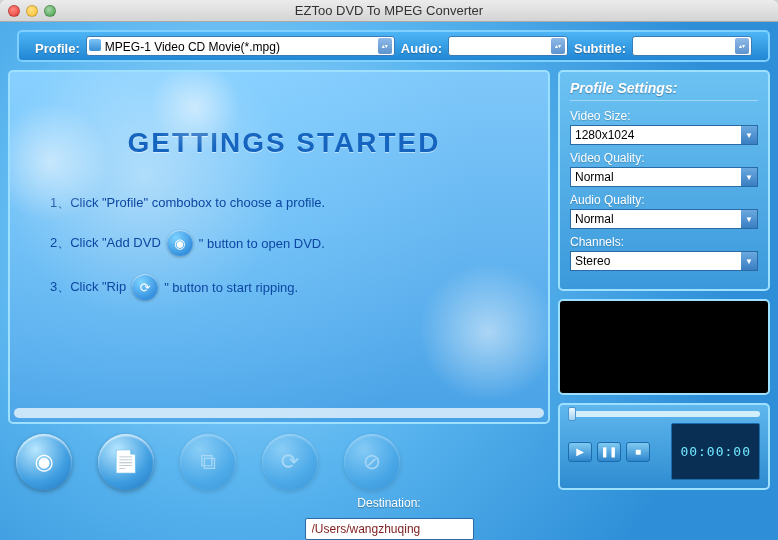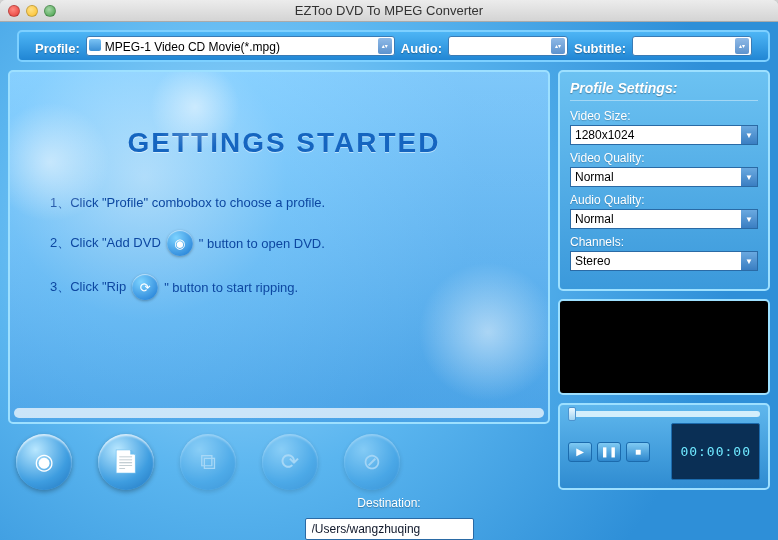--- a/index.html
+++ b/index.html
@@ -40,21 +40,21 @@
 .select .dn { position: absolute; right: 0; top: 0; width: 16px; height: 100%; background: linear-gradient(#6aa9e0,#3a7ec2); color: #fff; display: flex; align-items: center; justify-content: center; font-size: 8px; }
 .preview { background: #000; border: 2px solid #9de0ff; border-radius: 5px; height: 132px; }
 .pcontrols { border: 2px solid #9de0ff; border-radius: 5px; background: linear-gradient(#5fb7ed,#2f8cd1); padding: 6px 8px 8px; display: flex; flex-direction: column; gap: 6px; }
 .slider { height: 6px; background: #d4effc; border-radius: 3px; position: relative; }
 .slider .thumb { position: absolute; left: 0; top: -4px; width: 8px; height: 14px; background: linear-gradient(#eef9ff,#9fd3f2); border: 1px solid #4d94cf; border-radius: 2px; }
 .prow { display: flex; gap: 5px; align-items: center; }
 .pbtn { width: 24px; height: 20px; background: linear-gradient(#7fcaf3,#2d86cc); border: 1px solid #1c6bad; border-radius: 3px; color: #fff; font-size: 10px; display: flex; align-items: center; justify-content: center; cursor: pointer; }
 .timecode { margin-left: auto; background: #0a2f55; border: 1px solid #1c6bad; color: #6fe8ff; font-family: monospace; font-size: 13px; padding: 20px 8px; letter-spacing: 1px; border-radius: 2px; }
 .bottom { display: flex; align-items: center; gap: 8px; margin-top: 6px; color: #fff; font-size: 12px; flex-direction: column; }
 .bottom label { text-shadow: 0 1px 1px rgba(0,0,0,.3); }
-.dest-input { flex: 1; max-width: 310px; background: #fff; border: 1px solid #2a6aa5; padding: 3px 6px; font-size: 12px; color: #0f172a; height: 20px; border-radius: 2px; }
+.dest-input { flex: 1; max-width: 310px; background: #fff; border: 1px solid #2a6aa5; padding: 3px 6px; font-size: 12px; color: #7f1d1d; height: 20px; border-radius: 2px; }
 .btn { background: linear-gradient(#6bc4f3,#1f7bc4); border: 1px solid #1565a8; color: #fff; padding: 3px 14px; border-radius: 4px; cursor: pointer; font-size: 12px; box-shadow: inset 0 1px 0 rgba(255,255,255,.4); }
 </style>
 </head>
 <body>
 
 <div class="window">
   <div class="titlebar">
     <div class="traffic">
       <div class="light red"></div>
       <div class="light yel"></div>

